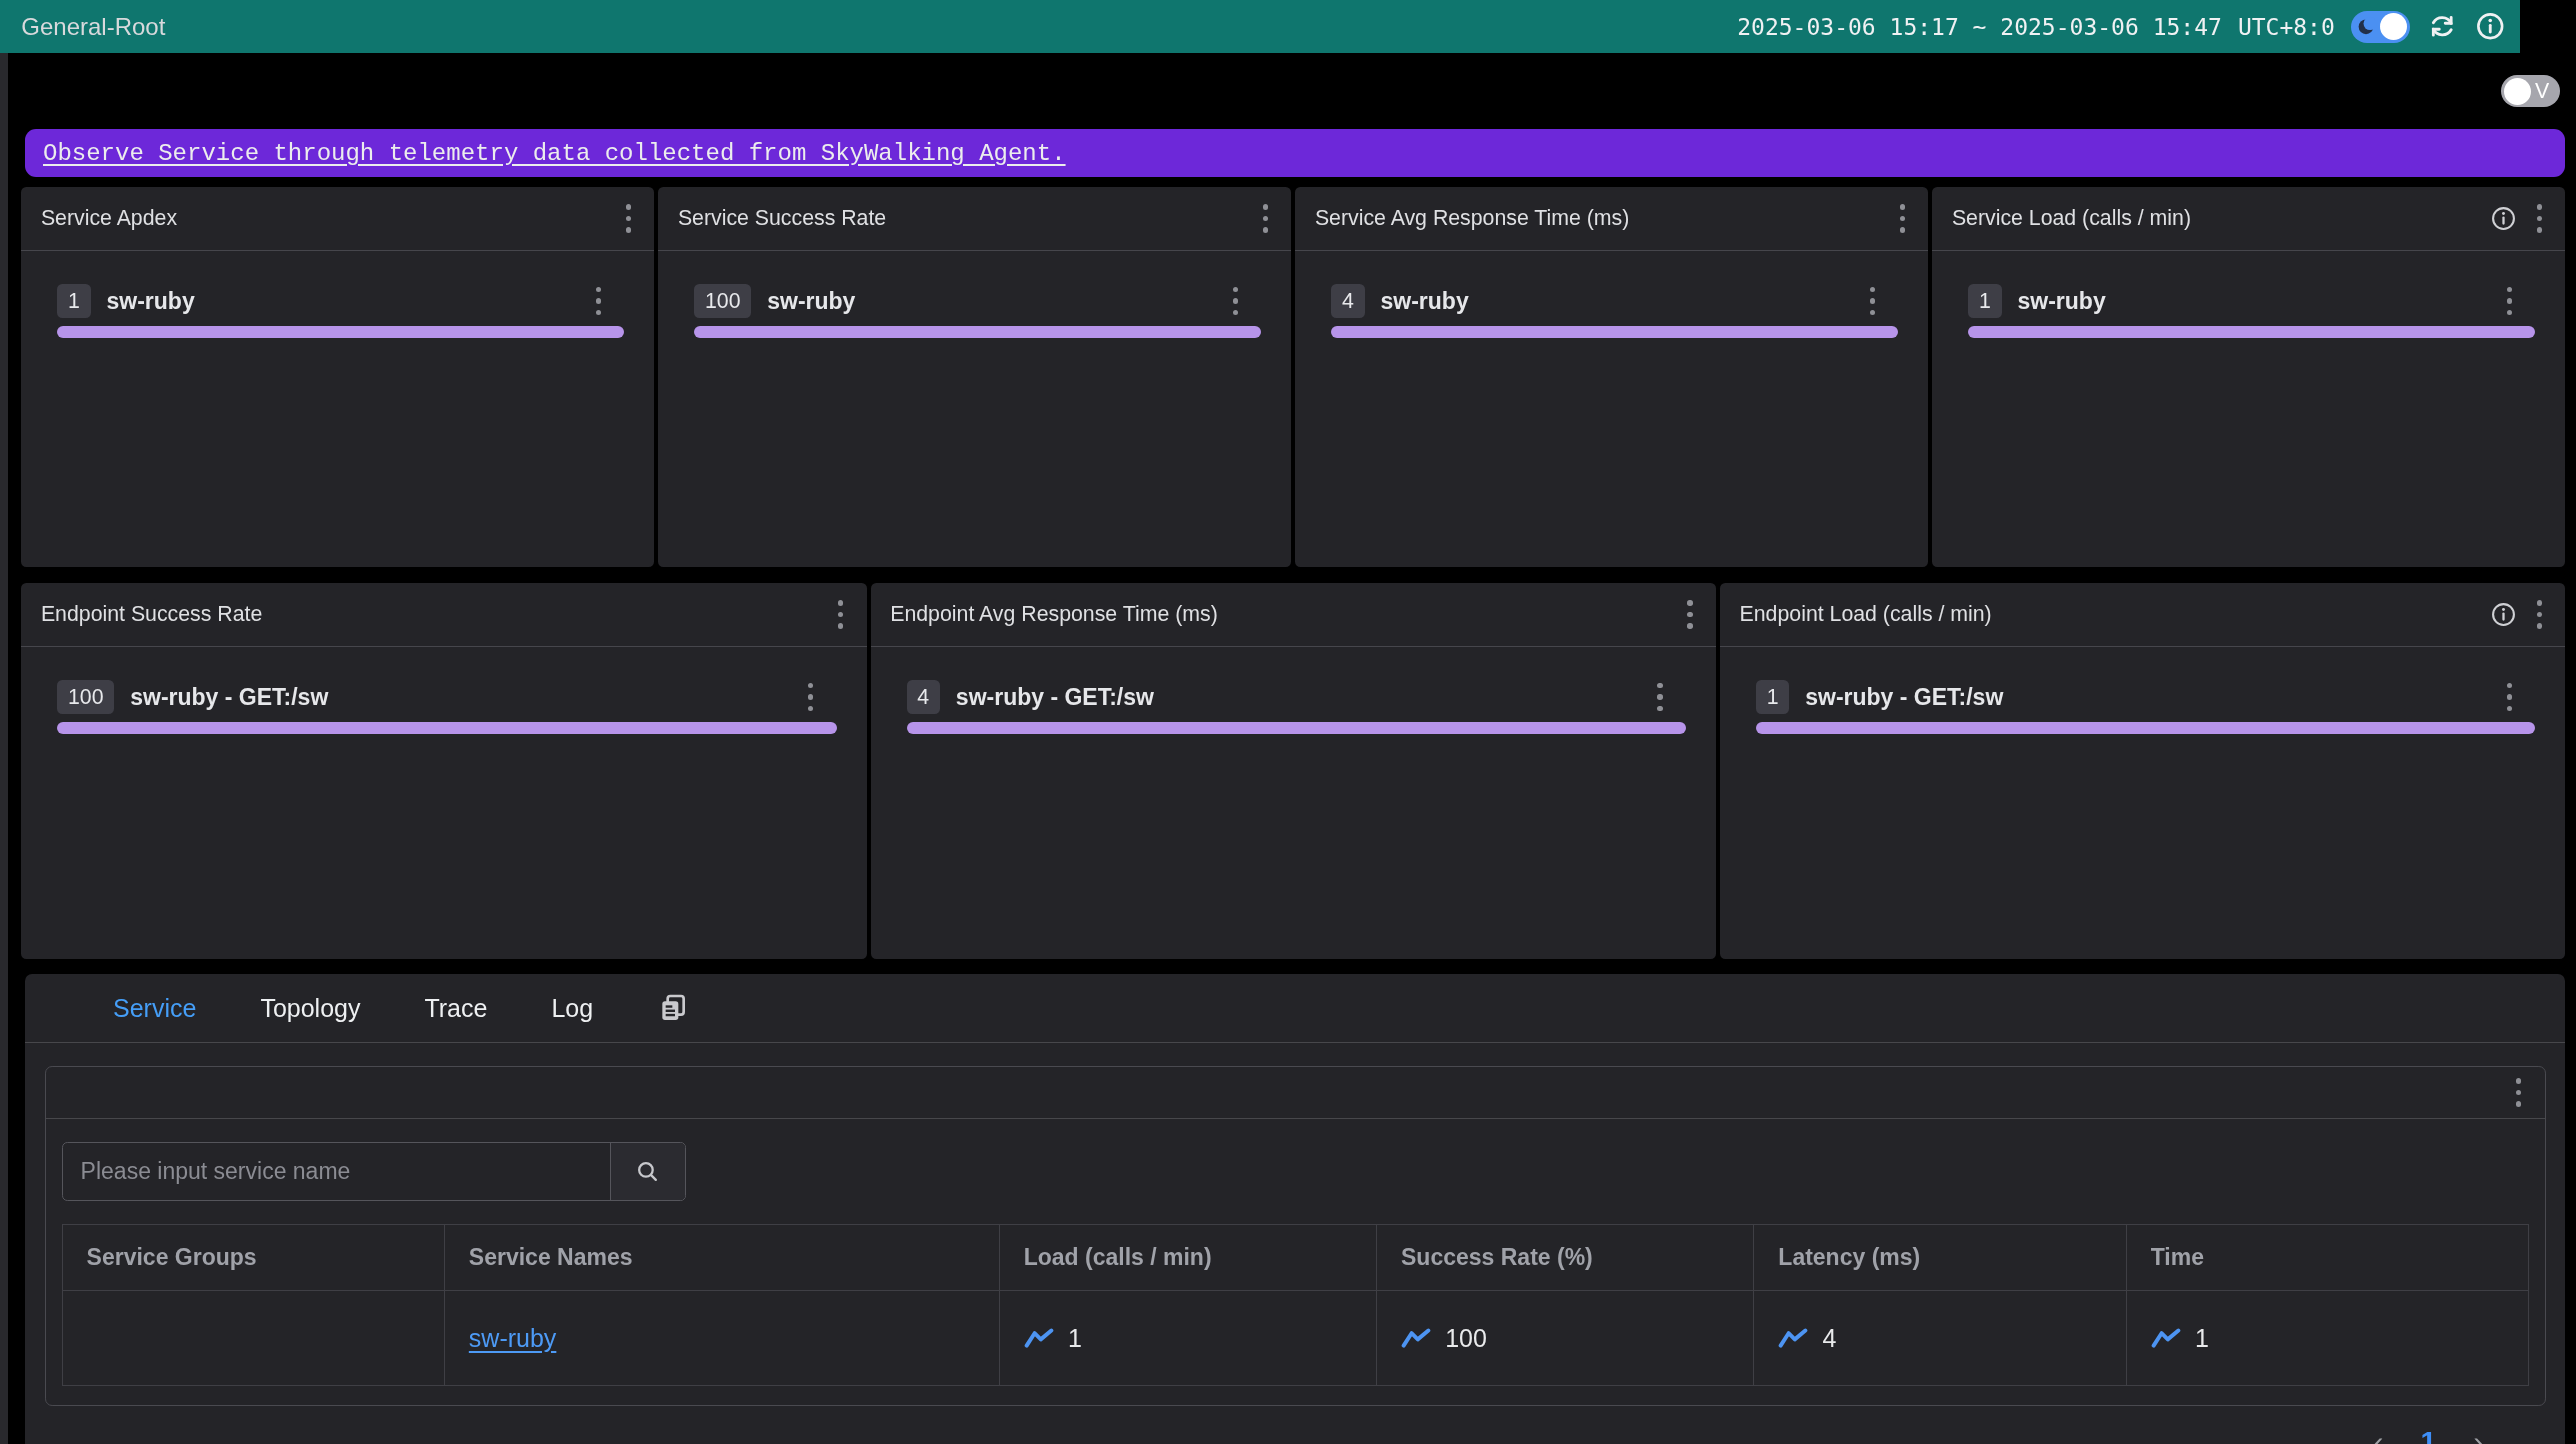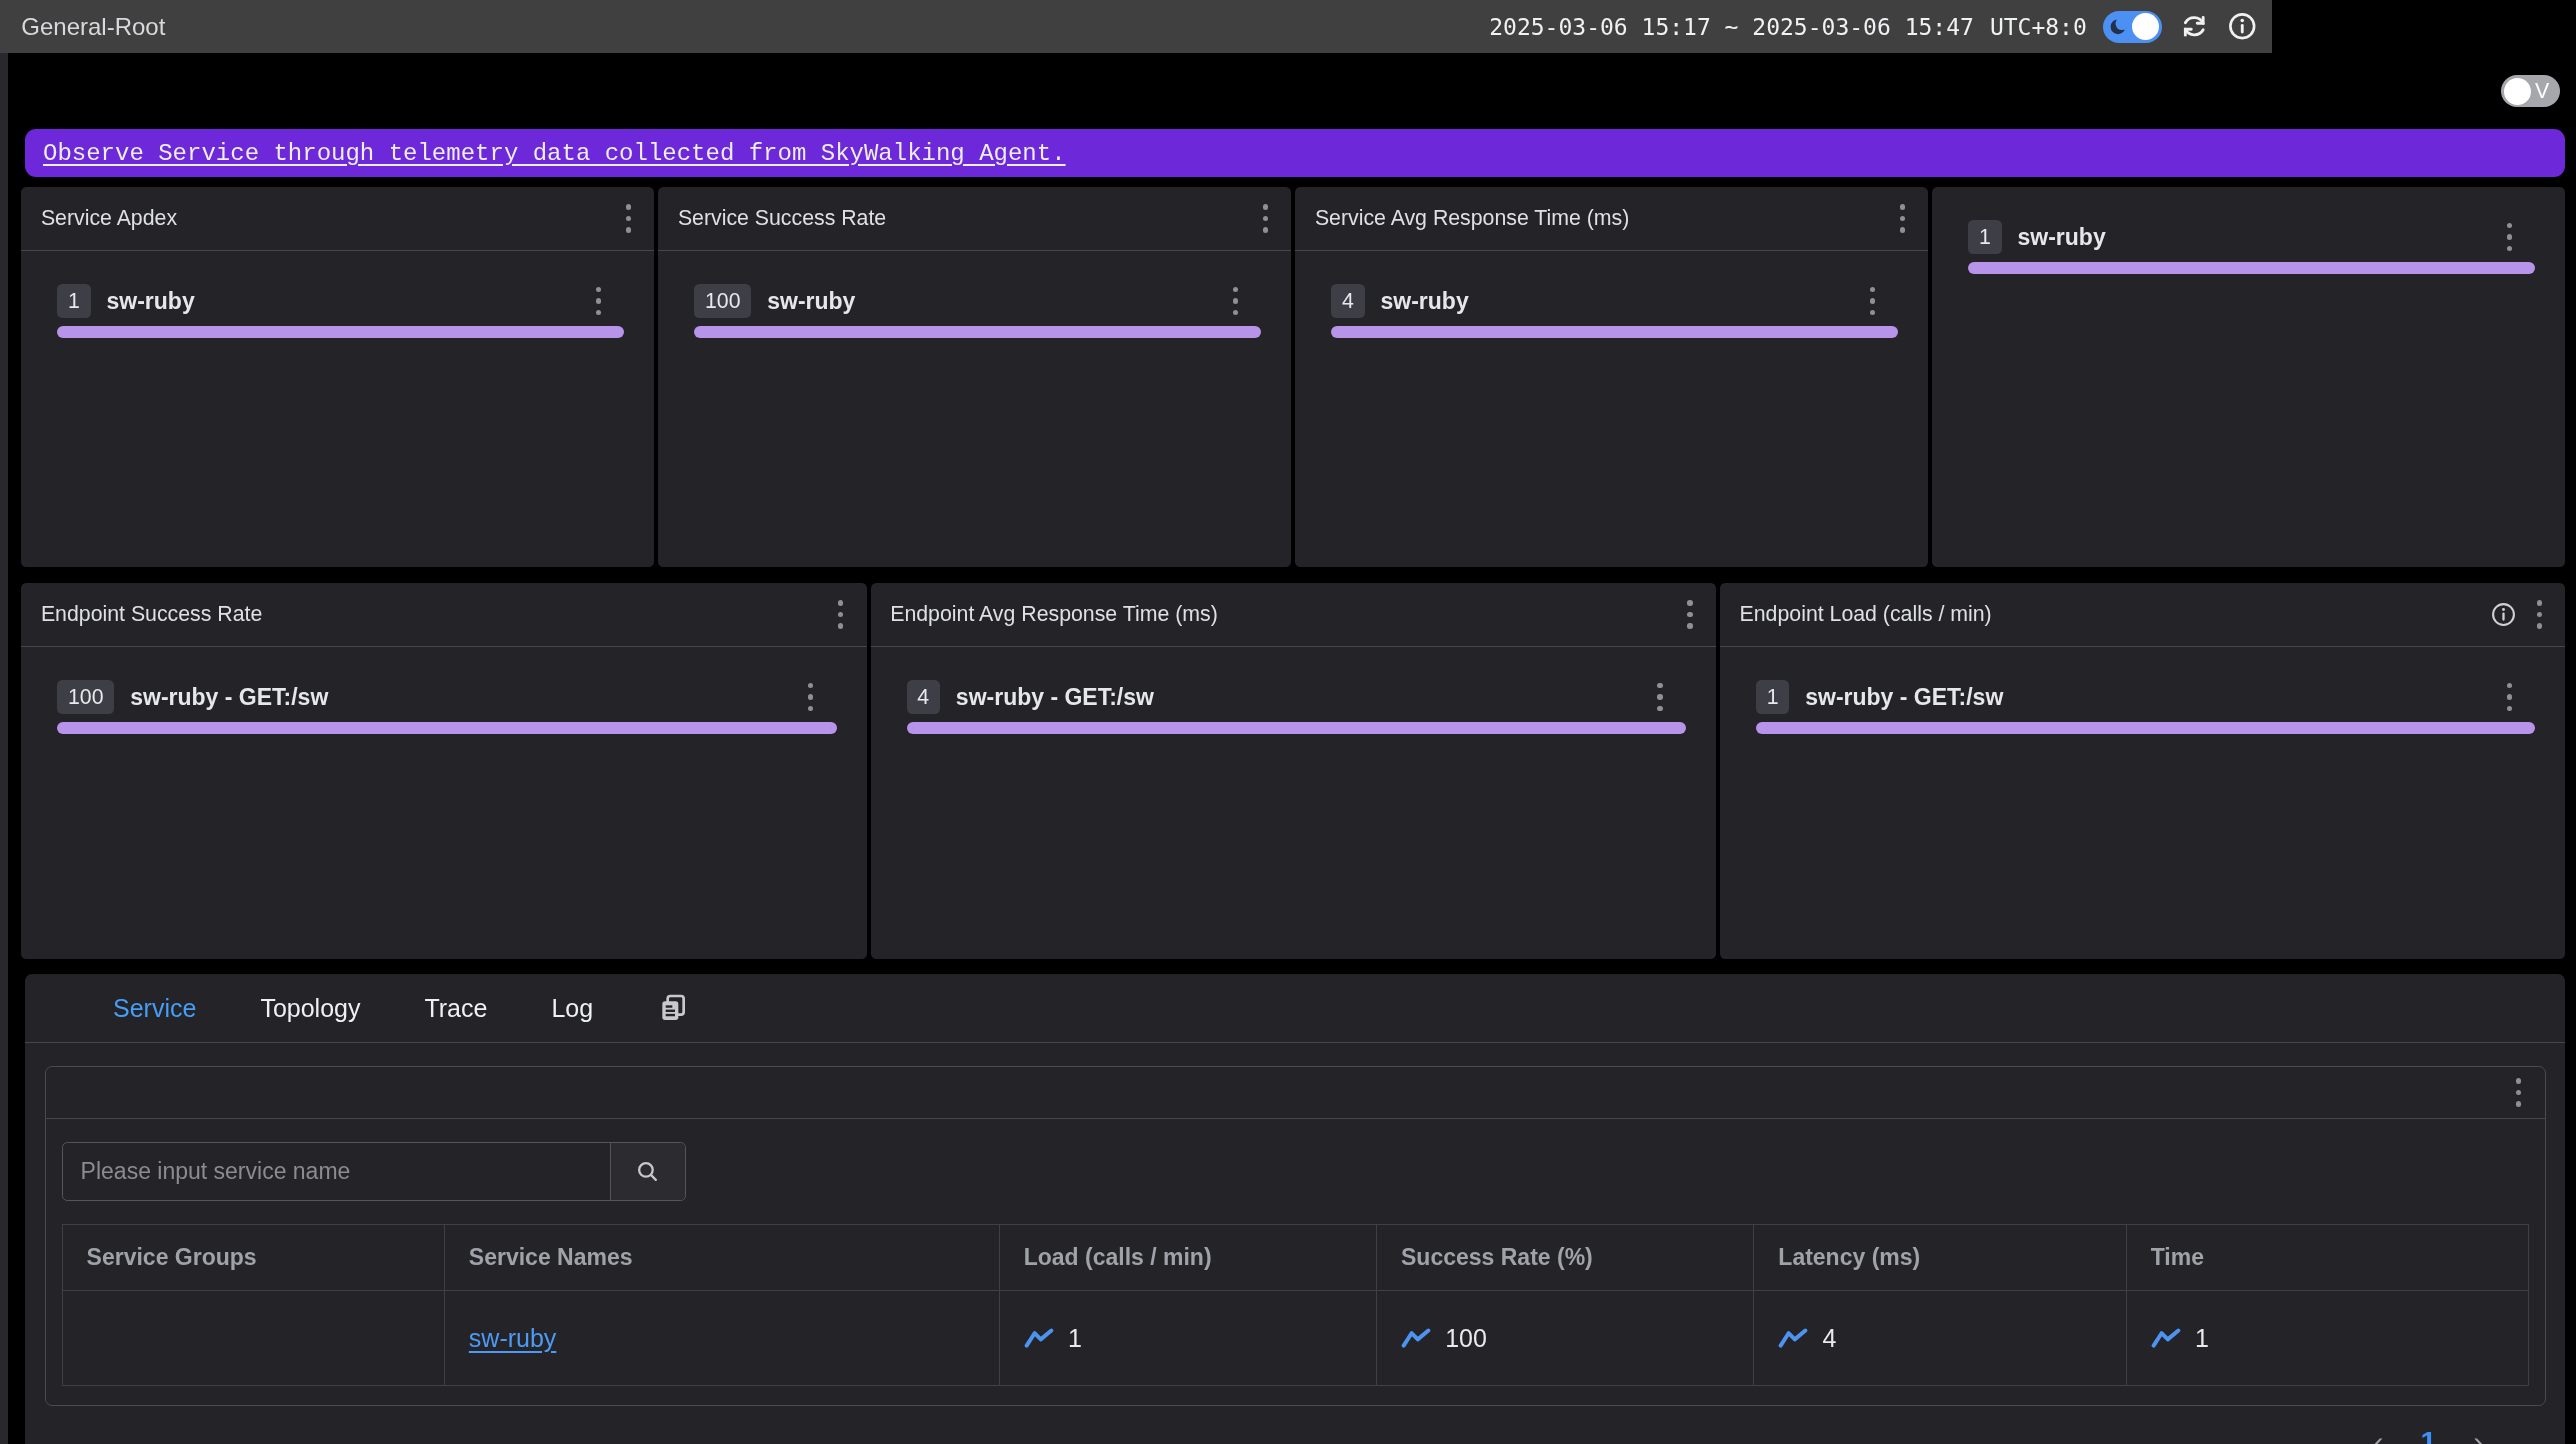--- a/index.html
+++ b/index.html
@@ -6,22 +6,22 @@
   html,body { width:2576px; height:1445px; overflow:hidden; }
   body {
     position:relative;
     background:#000;
     font-family:"Liberation Sans", sans-serif;
     color:#e8e9ec;
   }
 
   
   .topbar {
-    position:absolute; left:0; top:0; width:2272px; height:53px;
-    background:#404040; display:flex; align-items:center;
+    position:absolute; left:0; top:0; width:2520px; height:53px;
+    background:#0f766e; display:flex; align-items:center;
     padding:0 14.2px 0 21.3px;
   }
   .topbar-title { font-size:24px; color:#d8d9dc; }
   .topbar-right { margin-left:auto; display:flex; align-items:center; gap:16px; }
   .time-text { font-family:"DejaVu Sans Mono","Liberation Mono",monospace; font-size:23px; color:#f0f1f3; }
   .switch {
     position:relative; width:59px; height:32px; border-radius:16px;
     display:flex; align-items:center; cursor:pointer; flex:0 0 auto;
   }
   .switch.blue { background:#4b90f2; }
@@ -224,20 +224,37 @@
             <i></i>
             <i></i>
             <i></i>
           </span>
       </div>
       <div class="hbar" style="width: 100%;"></div>
     </div>
   </div>
 
   <div class="card">
+    <div class="card-header">
+      <span class="card-title">Service Load (calls / min)</span>
+      <span class="card-header-icons">
+        <span class="info-circle tpl-info">
+          <svg width="25" height="25" viewBox="0 0 24 24" fill="none">
+            <circle cx="12" cy="12" r="10" stroke="#cfd0d4" stroke-width="2"></circle>
+            <circle cx="12" cy="7.2" r="1.4" fill="#cfd0d4"></circle>
+            <rect x="10.9" y="10" width="2.2" height="8" rx="1.1" fill="#cfd0d4"></rect>
+          </svg>
+        </span>
+        <span class="kebab">
+            <i></i>
+            <i></i>
+            <i></i>
+          </span>
+      </span>
+    </div>
     <div class="card-body">
       <div class="legend-row">
         <span class="legend-badge">1</span>
         <span class="legend-label">sw-ruby</span>
         <span class="kebab">
             <i></i>
             <i></i>
             <i></i>
           </span>
       </div>

